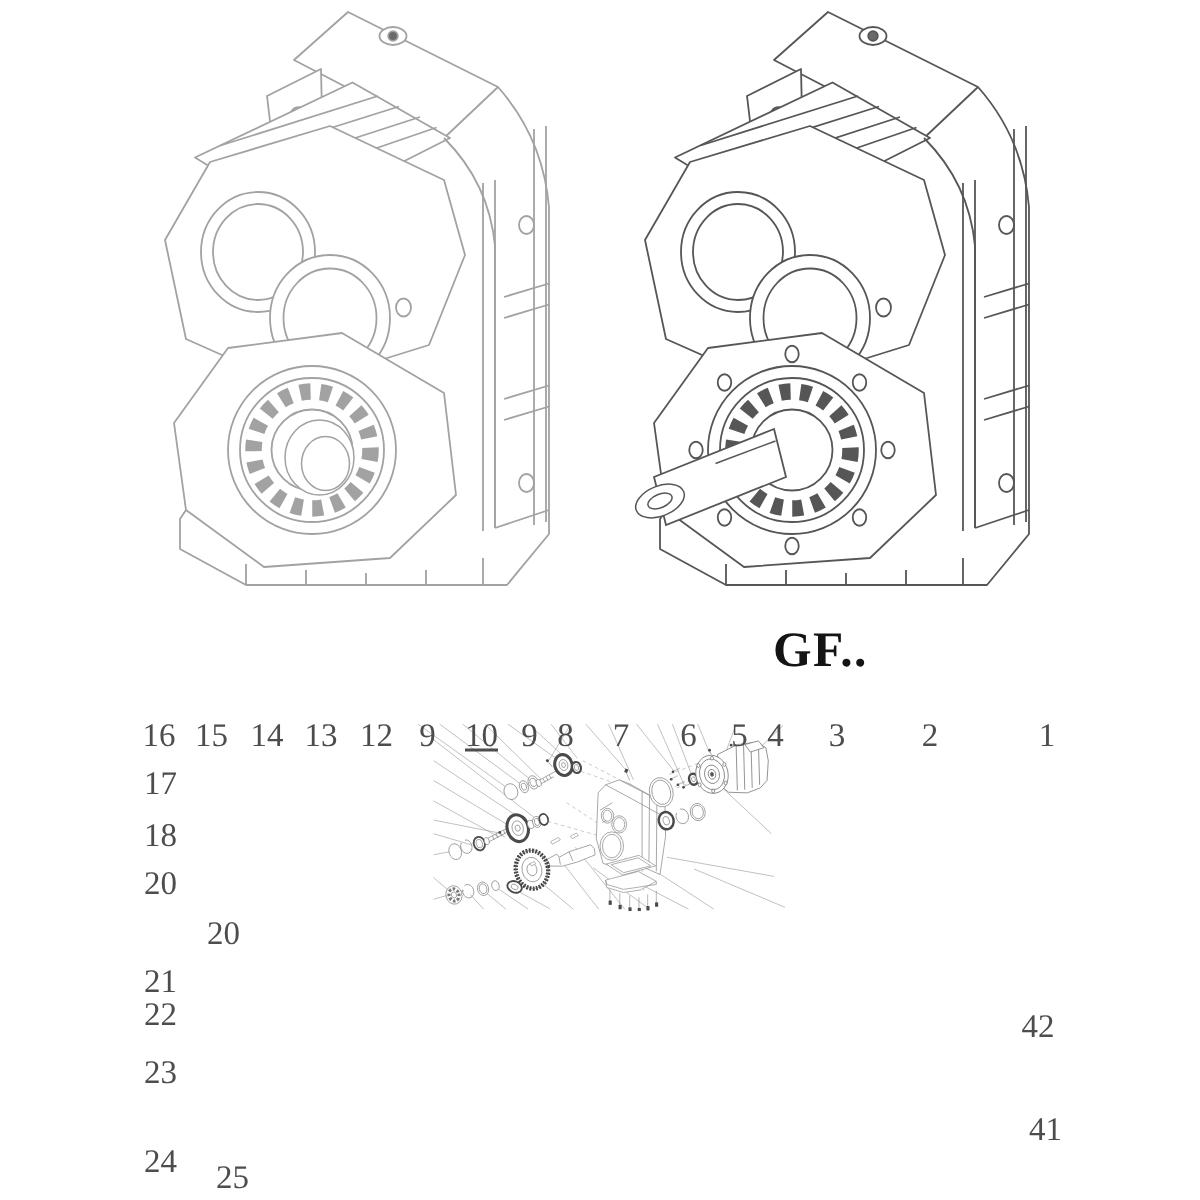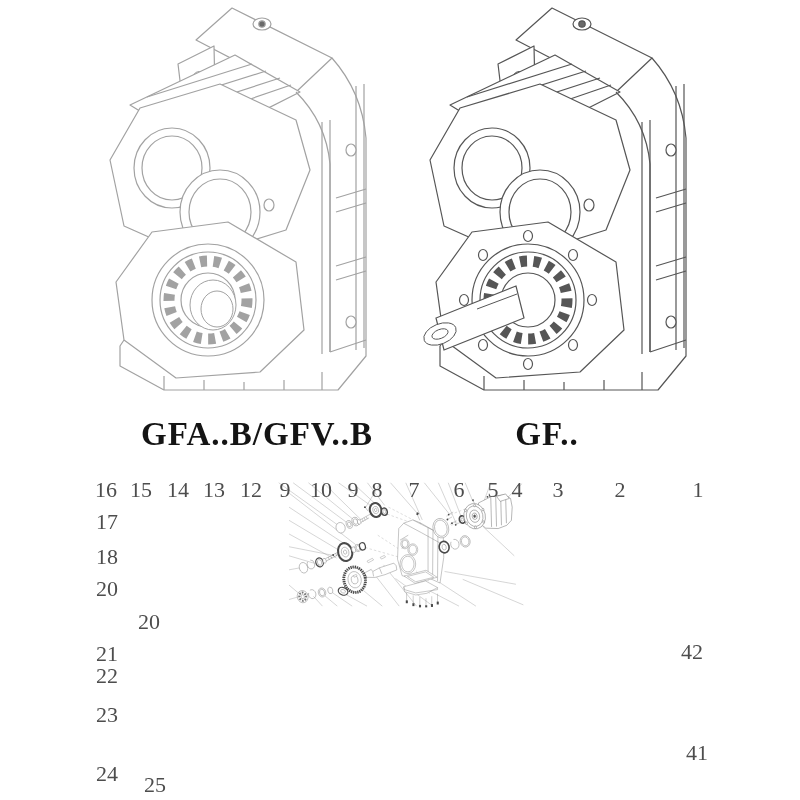--- a/index.html
+++ b/index.html
@@ -95,21 +95,20 @@
         <ellipse cx="158" cy="255" rx="4.5" ry="5.5"></ellipse>
     </g>
     <g>
       <polygon points="101,286 21,318 29,350 109,318" fill="#fff" stroke-width="1.2"></polygon>
       <ellipse cx="25" cy="334" rx="10" ry="17" transform="rotate(68 25 334)" fill="#fff"></ellipse>
       <ellipse cx="25" cy="334" rx="4.5" ry="8.5" transform="rotate(68 25 334)" fill="#fff"></ellipse>
       <path d="M62,309 L102,294" fill="none"></path>
     </g>
   </svg>
 
-  <div class="model-label" style="left:257px;top:416px;">GFA..B/GFV..B</div>
   <div class="model-label" style="left:547px;top:416px;">GF..</div>
 
   <svg style="left:0;top:470px;" width="800" height="330" viewBox="0 470 800 800">
 
     <g stroke="#9b9b9b" stroke-width="1">
       <line x1="106" y1="501" x2="250" y2="604"></line>
         <line x1="141" y1="501" x2="272" y2="598"></line>
       <line x1="178" y1="501" x2="288" y2="591"></line>
         <line x1="214" y1="501" x2="305" y2="590"></line>
       <line x1="251" y1="501" x2="333" y2="559"></line>
@@ -323,35 +322,35 @@
       <circle cx="577" cy="543" r="2.2" fill="#4a4a4a" stroke="none"></circle>
     </g>
   </svg>
 
   <span class="callout" style="left:106px;top:490px;">16</span>
   <span class="callout" style="left:141px;top:490px;">15</span>
   <span class="callout" style="left:178px;top:490px;">14</span>
   <span class="callout" style="left:214px;top:490px;">13</span>
   <span class="callout" style="left:251px;top:490px;">12</span>
   <span class="callout" style="left:285px;top:490px;">9</span>
-  <span class="callout" style="left:321px;top:490px;">10</span>
+  <span class="callout" style="left:321px;top:490px;text-decoration:underline;">10</span>
   <span class="callout" style="left:353px;top:490px;">9</span>
   <span class="callout" style="left:377px;top:490px;">8</span>
   <span class="callout" style="left:414px;top:490px;">7</span>
   <span class="callout" style="left:459px;top:490px;">6</span>
   <span class="callout" style="left:493px;top:490px;">5</span>
   <span class="callout" style="left:517px;top:490px;">4</span>
   <span class="callout" style="left:558px;top:490px;">3</span>
   <span class="callout" style="left:620px;top:490px;">2</span>
   <span class="callout" style="left:698px;top:490px;">1</span>
   <span class="callout" style="left:107px;top:522px;">17</span>
   <span class="callout" style="left:107px;top:557px;">18</span>
   <span class="callout" style="left:107px;top:589px;">20</span>
   <span class="callout" style="left:107px;top:622px;margin-left:42px;">20</span>
   <span class="callout" style="left:107px;top:654px;">21</span>
   <span class="callout" style="left:107px;top:676px;">22</span>
   <span class="callout" style="left:107px;top:715px;">23</span>
   <span class="callout" style="left:107px;top:774px;">24</span>
   <span class="callout" style="left:107px;top:785px;margin-left:48px;">25</span>
-  <span class="callout" style="left:692px;top:652px;">42</span>
+  <span class="callout" style="left:692px;top:684px;">42</span>
   <span class="callout" style="left:697px;top:753px;">41</span>
 
 </div>
 
 </body></html>

